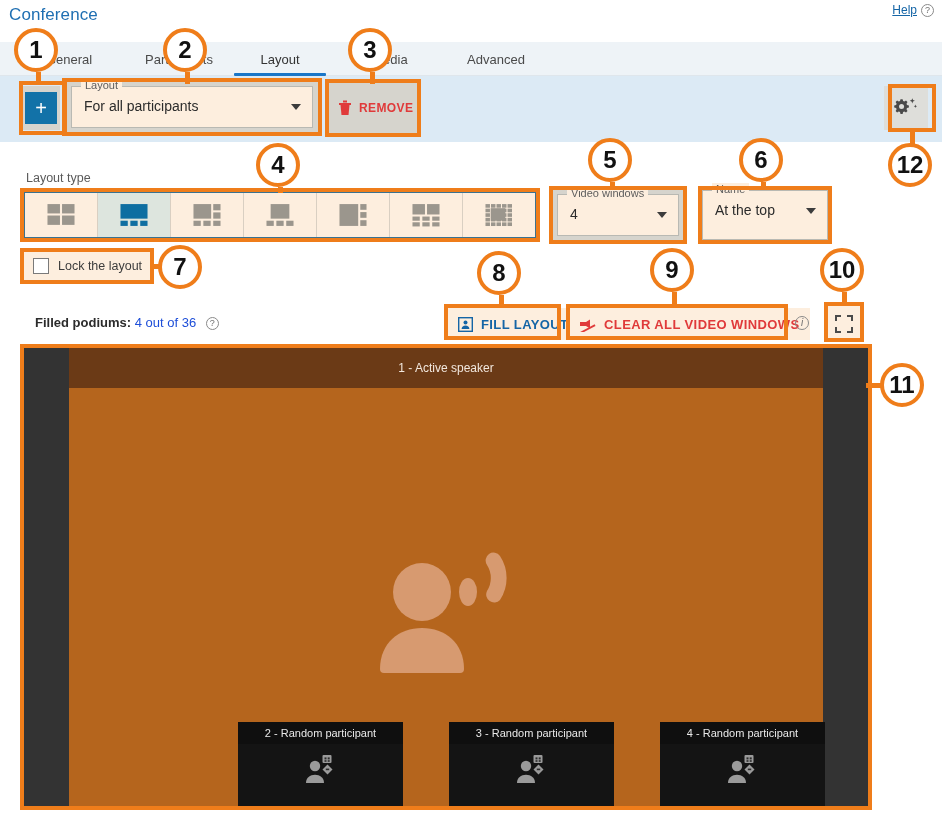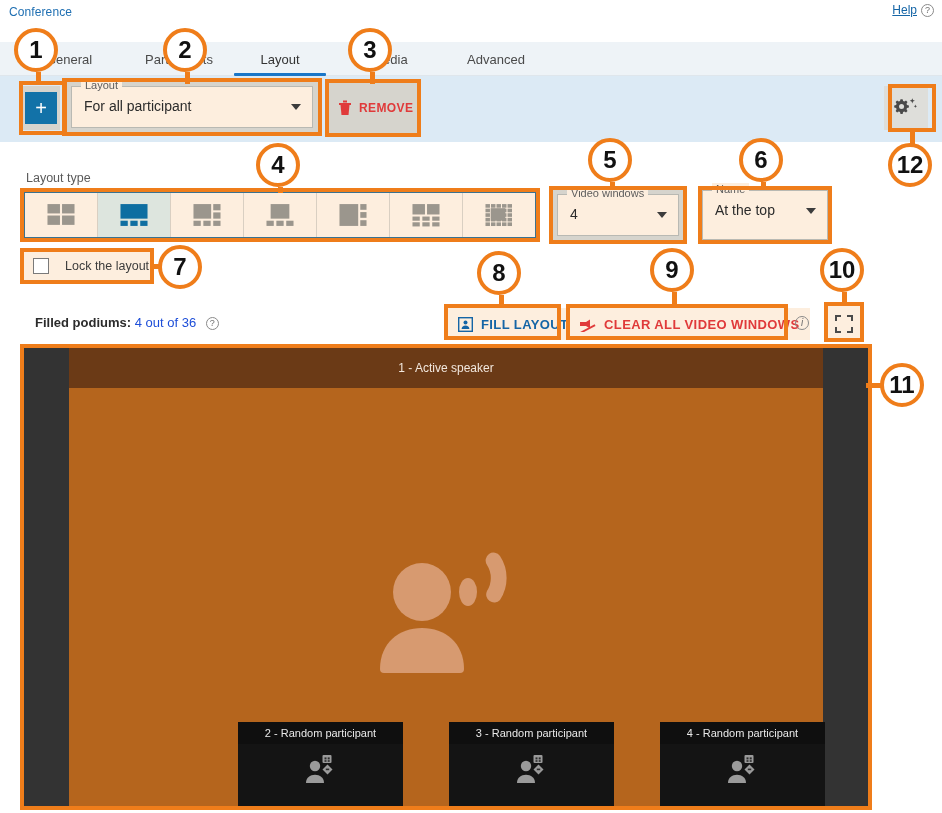--- a/index.html
+++ b/index.html
@@ -16,21 +16,21 @@
     background: #ffffff;
   }
 
   
   .titlebar {
     position: absolute; left: 0; top: 0; width: 942px; height: 32px;
     background: #ffffff;
   }
   .page-title {
     position: absolute; left: 9px; top: 5px;
-    font-size: 12px; color: #1f6fb2; letter-spacing: 0.1px;
+    font-size: 17px; color: #1f6fb2; letter-spacing: 0.1px;
   }
   .help-wrap {
     position: absolute; right: 8px; top: 3px;
     display: flex; align-items: center; gap: 4px;
   }
   .help-link {
     font-size: 12px; color: #1565a6; text-decoration: underline; cursor: pointer;
   }
   .help-circ {
     width: 13px; height: 13px; border-radius: 50%;
@@ -146,21 +146,21 @@
   .name-field {
     position: absolute; left: 702px; top: 190px; width: 126px; height: 50px;
     background: #d6d4cd; padding: 0;
   }
   .name-field .field { height: 100%; }
 
   .lock-row {
     position: absolute; left: 24px; top: 252px;
     width: 126px; height: 28px;
     background: #fdeede;
-    display: flex; align-items: center; gap: 16px; padding-left: 9px;
+    display: flex; align-items: center; gap: 9px; padding-left: 9px;
     cursor: pointer;
   }
   .chk {
     width: 16px; height: 16px; border: 1px solid #7a7a7a; background: #fff;
   }
   .lock-label { font-size: 12.5px; color: #3c3c3c; }
 
   
   .podium-row {
     position: absolute; left: 24px; top: 304px; width: 858px; height: 40px;
@@ -294,21 +294,21 @@
 
   <div class="subbar"></div>
 
   <div class="addbtn-holder">
     <div class="addbtn">+</div>
   </div>
 
   <div class="layout-select">
     <div class="field">
       <span class="legend">Layout</span>
-      <span class="value">For all participant</span>
+      <span class="value">For all participants</span>
       <span class="caret"></span>
     </div>
   </div>
 
   <div class="remove-holder">
     <svg width="14" height="16" viewBox="0 0 14 16">
       <rect x="1" y="3" width="12" height="2" fill="#e03a3a"></rect>
       <rect x="5" y="0.5" width="4" height="2" fill="#e03a3a"></rect>
       <path d="M2.5 5 h9 l-1 10 h-7 z" fill="#e03a3a"></path>
     </svg>

